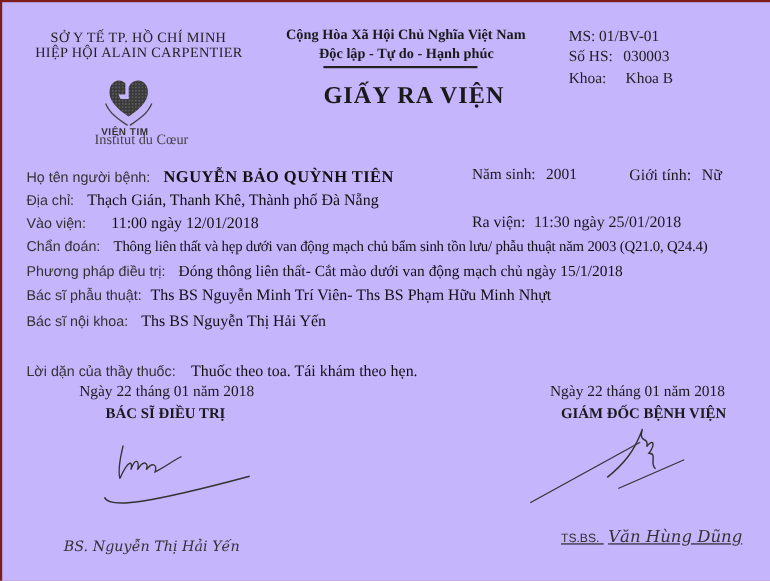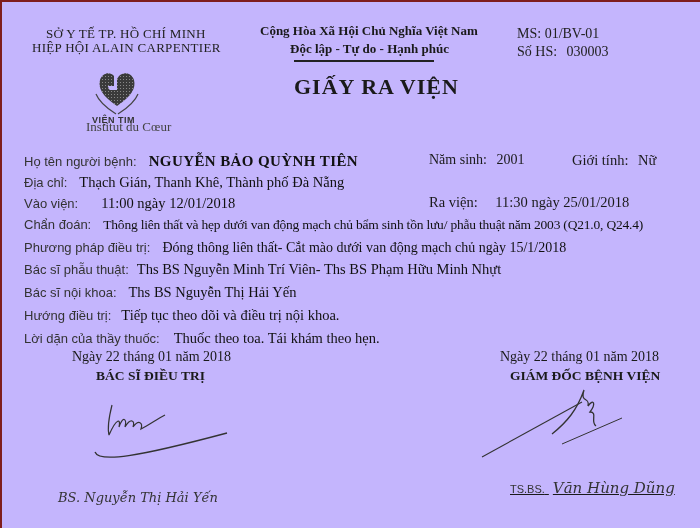--- a/index.html
+++ b/index.html
@@ -56,20 +56,24 @@
   <div class="abs serif title" style="left:292px; top:72px; font-weight:bold;">GIẤY RA VIỆN</div>
 
   <div class="abs serif meta" style="left:515px; top:24px;">
     <span>MS:</span>
     <span>01/BV-01</span>
   </div>
   <div class="abs serif meta" style="left:515px; top:42px;">
     <span>Số HS:</span>
     <span style="margin-left:6px;">030003</span>
   </div>
+  <div class="abs serif meta" style="left:515px; top:62px;">
+    <span>Khoa:</span>
+    <span style="margin-left:14px;">Khoa B</span>
+  </div>
 
   <div class="abs" style="left:22px; top:150px;">
     <span class="lbl">Họ tên người bệnh:</span>
     <span class="val-b" style="margin-left:8px;">NGUYỄN BẢO QUỲNH TIÊN</span>
   </div>
   <div class="abs serif" style="left:427px; top:150px; font-size:14px;">
     <span>Năm sinh:</span>
     <span style="margin-left:6px;">2001</span>
   </div>
   <div class="abs serif" style="left:570px; top:150px; font-size:14.5px;">
@@ -81,21 +85,21 @@
     <span class="lbl">Địa chỉ:</span>
     <span class="val" style="margin-left:8px;">Thạch Gián, Thanh Khê, Thành phố Đà Nẵng</span>
   </div>
 
   <div class="abs" style="left:22px; top:192px;">
     <span class="lbl">Vào viện:</span>
     <span class="val" style="margin-left:19px;">11:00 ngày 12/01/2018</span>
   </div>
   <div class="abs serif" style="left:427px; top:192px; font-size:14.5px;">
     <span>Ra viện:</span>
-    <span style="margin-left:14px;">11:30 ngày 25/01/2018</span>
+    <span style="margin-left:4px;">11:30 ngày 25/01/2018</span>
   </div>
 
   <div class="abs" style="left:22px; top:213px;">
     <span class="lbl">Chẩn đoán:</span>
     <span class="val" style="margin-left:8px; font-size:13.5px; letter-spacing:-0.2px;">Thông liên thất và hẹp dưới van động mạch chủ bẩm sinh tồn lưu/ phẫu thuật năm 2003 (Q21.0, Q24.4)</span>
   </div>
 
   <div class="abs" style="left:22px; top:236px;">
     <span class="lbl">Phương pháp điều trị:</span>
     <span class="val" style="margin-left:8px; font-size:14px;">Đóng thông liên thất- Cắt mào dưới van động mạch chủ ngày 15/1/2018</span>
@@ -104,24 +108,20 @@
   <div class="abs" style="left:22px; top:258px;">
     <span class="lbl">Bác sĩ phẫu thuật:</span>
     <span class="val" style="margin-left:4px;">Ths BS Nguyễn Minh Trí Viên- Ths BS Phạm Hữu Minh Nhựt</span>
   </div>
 
   <div class="abs" style="left:22px; top:281px;">
     <span class="lbl">Bác sĩ nội khoa:</span>
     <span class="val" style="margin-left:8px;">Ths BS Nguyễn Thị Hải Yến</span>
   </div>
 
-  <div class="abs" style="left:22px; top:304px;">
-    <span class="lbl">Hướng điều trị:</span>
-    <span class="val" style="margin-left:6px;">Tiếp tục theo dõi và điều trị nội khoa.</span>
-  </div>
 
   <div class="abs" style="left:22px; top:327px;">
     <span class="lbl">Lời dặn của thầy thuốc:</span>
     <span class="val" style="margin-left:10px;">Thuốc theo toa. Tái khám theo hẹn.</span>
   </div>
 
   <div class="abs serif" style="left:70px; top:347px; font-size:14px;">Ngày 22 tháng 01 năm 2018</div>
   <div class="abs serif" style="left:94px; top:366px; font-size:13.5px; font-weight:bold;">BÁC SĨ ĐIỀU TRỊ</div>
   <div class="abs" style="left:85px; top:395px; width:150px; height:70px;">
     <svg width="150" height="70" viewBox="0 0 150 70">

